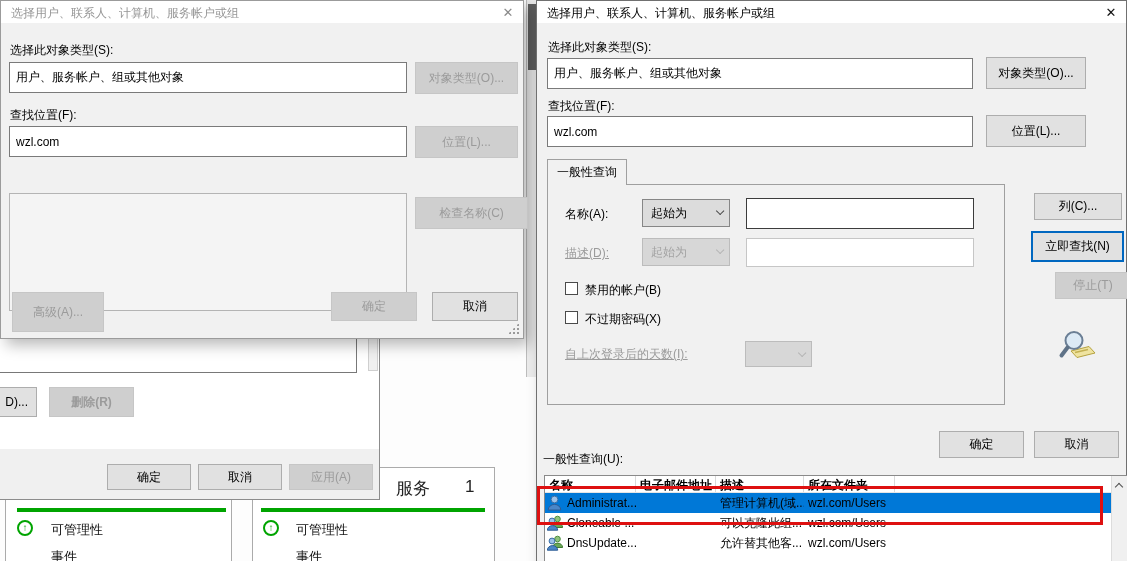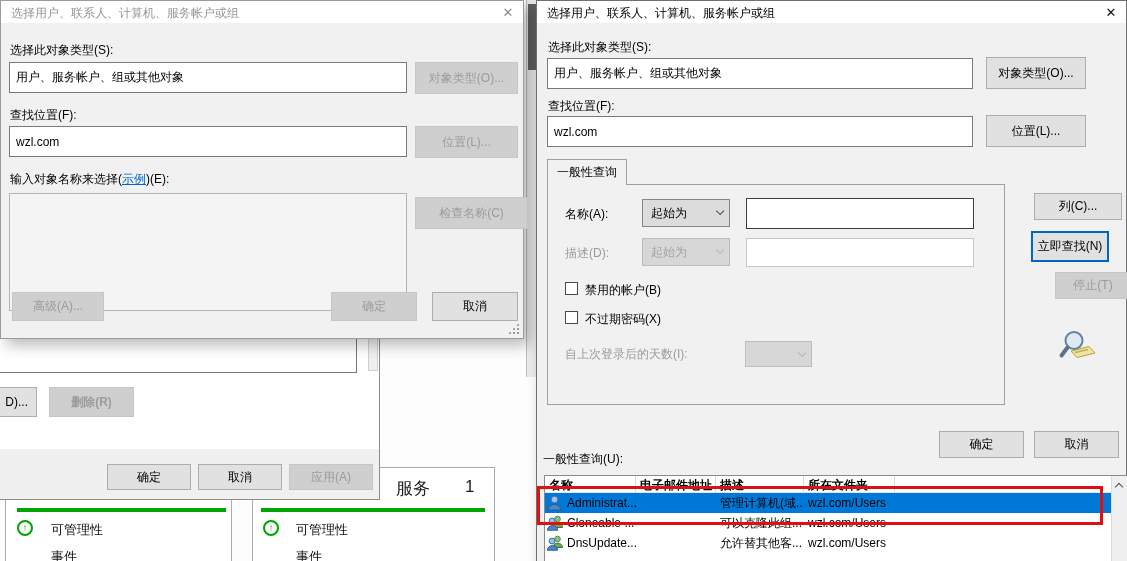--- a/index.html
+++ b/index.html
@@ -14,21 +14,21 @@
   .abs{position:absolute;}
 
   
   .btn{position:absolute;display:flex;align-items:center;justify-content:center;
        background:var(--btnbg);border:1px solid var(--btnbrd);font-size:12px;cursor:default;}
   .btn.dis{background:var(--disbg);border-color:var(--disbrd);color:var(--distx);}
   .btn.default{border:2px solid var(--accent);}
   .inp{position:absolute;background:#fff;border:1px solid #7a7a7a;font-family:inherit;font-size:12px;
        padding:0 6px;color:#000;outline:none;}
   .lbl{position:absolute;white-space:nowrap;}
-  .lbl.dis{color:var(--distx);}
+  .lbl.dis{color:var(--distx);text-decoration:underline;}
   .combo{position:absolute;background:#dcdcdc;border:1px solid #868686;display:flex;align-items:center;
          padding:0 8px;font-size:12px;}
   .combo .chev{position:absolute;right:8px;top:40%;width:6px;height:6px;border-right:1px solid #444;
                border-bottom:1px solid #444;transform:rotate(45deg) translateY(-50%);}
   .combo.dis{background:#d7d7d7;border-color:#bcbcbc;color:#a3a3a3;}
   .combo.dis .chev{border-color:#b3b3b3;}
   .chk{position:absolute;width:13px;height:13px;background:#fff;border:1px solid #4a4a4a;}
   .titlebar{position:absolute;left:0;top:0;right:0;height:22px;background:#fff;}
   .title{position:absolute;left:10px;top:4px;font-size:12px;white-space:nowrap;}
   .close{position:absolute;top:0;right:0;width:30px;height:22px;display:flex;align-items:center;
@@ -126,27 +126,24 @@
     <span class="close">✕</span>
   </div>
   <span class="lbl" style="left:9px;top:41px;">选择此对象类型(S):</span>
   <input class="inp" style="left: 8px; top: 61px; width: 398px; height: 31px;" readonly="" value="用户、服务帐户、组或其他对象">
   <div class="btn dis" style="left:414px;top:61px;width:103px;height:32px;">对象类型(O)...</div>
 
   <span class="lbl" style="left:9px;top:106px;">查找位置(F):</span>
   <input class="inp" style="left: 8px; top: 125px; width: 398px; height: 31px;" readonly="" value="wzl.com">
   <div class="btn dis" style="left:414px;top:125px;width:103px;height:32px;">位置(L)...</div>
 
-  <span class="lbl" style="left:9px;top:170px;">
-    <span>输入对象名称来选择(</span><span class="link">示例</span><span>)(E):</span>
-  </span>
   <textarea class="inp" style="left: 8px; top: 192px; width: 398px; height: 118px; background: rgb(244, 244, 244); border-color: rgb(180, 180, 180); resize: none;"></textarea>
   <div class="btn dis" style="left:414px;top:196px;width:113px;height:32px;">检查名称(C)</div>
 
-  <div class="btn dis" style="left:11px;top:291px;width:92px;height:29px;">高级(A)...</div>
+  <div class="btn dis" style="left:11px;top:291px;width:92px;height:40px;">高级(A)...</div>
   <div class="btn dis" style="left:330px;top:291px;width:86px;height:29px;">确定</div>
   <div class="btn" style="left:431px;top:291px;width:86px;height:29px;">取消</div>
   <div class="grip" style="right:4px;bottom:4px;"></div>
 </div>
 
 <div class="dlg" id="right-dialog">
   <div class="titlebar">
     <span class="title" style="color:#000;">选择用户、联系人、计算机、服务帐户或组</span>
     <span class="close" style="color:#111;">✕</span>
   </div>
@@ -180,21 +177,21 @@
     <span class="chk" style="left:17px;top:126px;"></span>
     <span class="lbl" style="left:37px;top:126px;">不过期密码(X)</span>
 
     <span class="lbl dis" style="left:17px;top:161px;">自上次登录后的天数(I):</span>
     <div class="combo dis" style="left:197px;top:156px;width:67px;height:26px;">
       <span class="chev"></span>
     </div>
   </div>
 
   <div class="btn" style="left:497px;top:192px;width:88px;height:27px;">列(C)...</div>
-  <div class="btn default" style="left:494px;top:230px;width:78px;height:31px;">立即查找(N)</div>
+  <div class="btn default" style="left:494px;top:230px;width:93px;height:31px;">立即查找(N)</div>
   <div class="btn dis" style="left:497px;top:271px;width:76px;height:27px;margin-left:21px;">停止(T)</div>
 
   <svg class="abs" style="left:521px;top:328px;" width="38" height="34" viewBox="0 0 38 34">
     <polygon points="13,22 31,17.5 37,24 19,28.5" fill="#efe3a0" stroke="#b5a23f" stroke-width="1"></polygon>
     <line x1="17" y1="23.5" x2="30" y2="20.5" stroke="#c3b052" stroke-width="1.5"></line>
     <circle cx="16" cy="11.5" r="8.5" fill="#d9e9f6" fill-opacity="0.9" stroke="#6b7f95" stroke-width="2"></circle>
     <line x1="9.5" y1="18.5" x2="3.5" y2="26.5" stroke="#5f7287" stroke-width="4" stroke-linecap="round"></line>
   </svg>
 
   <div class="btn" style="left:402px;top:430px;width:85px;height:27px;">确定</div>

